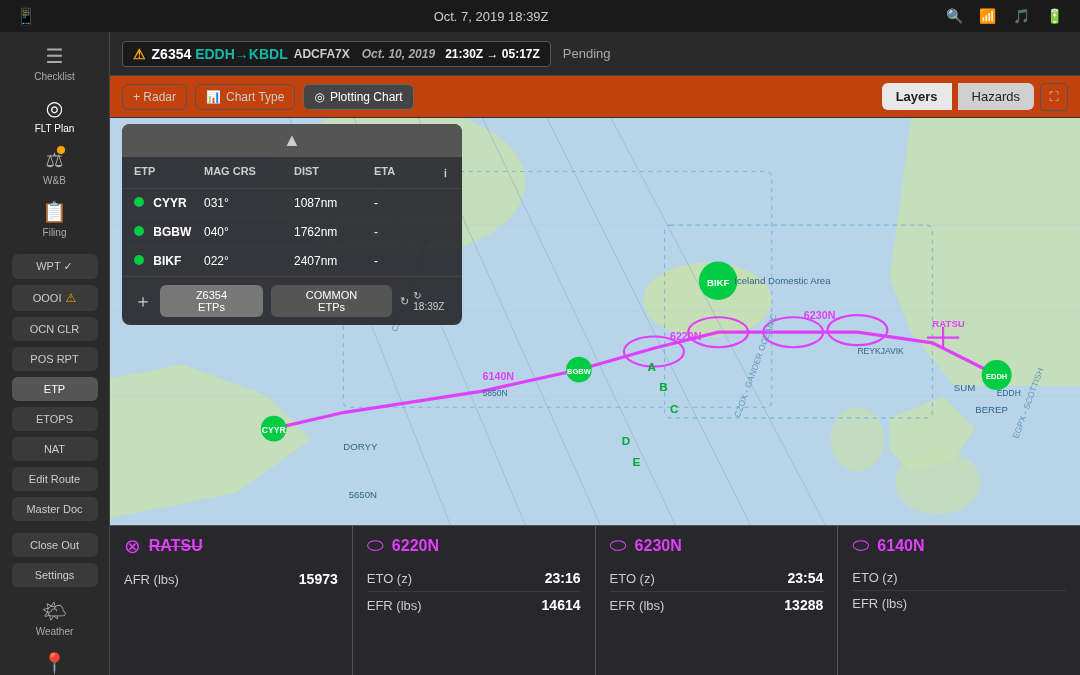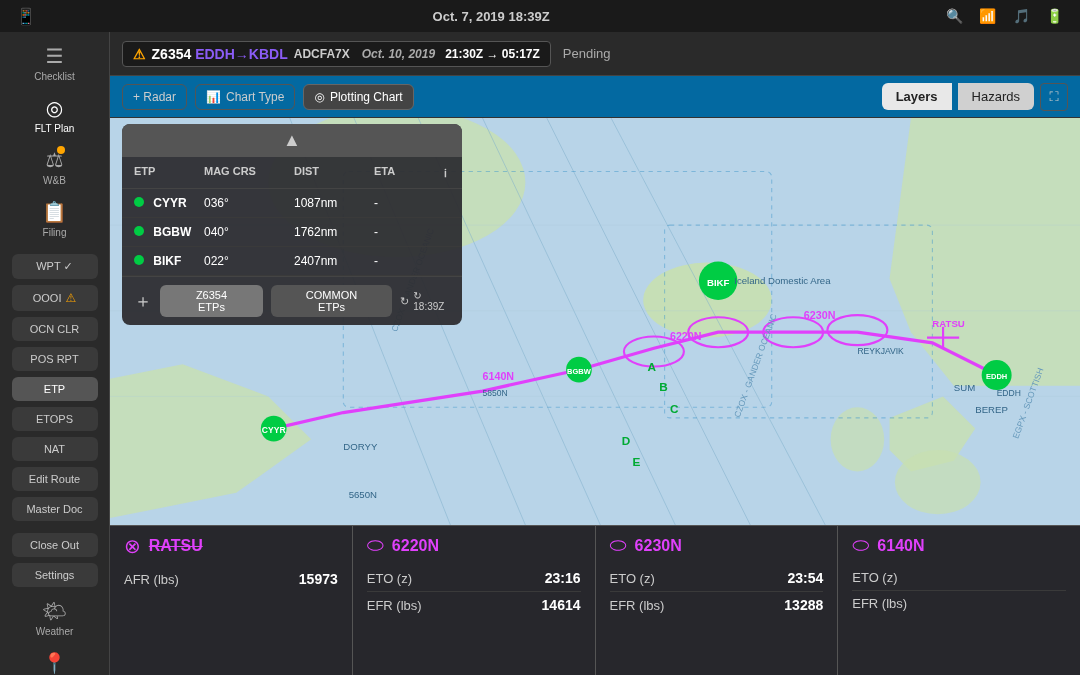--- a/index.html
+++ b/index.html
@@ -15,21 +15,21 @@
     .system-bar {
       height: 32px;
       background: #1a1a1a;
       display: flex;
       align-items: center;
       justify-content: space-between;
       padding: 0 16px;
       color: #fff;
       font-size: 13px;
     }
-    .system-bar-center { font-size: 13px; color: #ccc; font-weight: bold; }
+    .system-bar-center { font-size: 13px; color: #ccc; }
     .system-bar-icons { display: flex; gap: 16px; align-items: center; }
     .sys-icon { font-size: 14px; color: #ccc; }
 
     
     .main-container {
       display: flex;
       height: 643px;
     }
 
     
@@ -132,21 +132,21 @@
     .flight-date { color: #aaa; font-size: 12px; font-style: italic; }
     .flight-times { color: #fff; font-size: 12px; }
     .pending-badge {
       color: #aaa;
       font-size: 13px;
     }
 
     
     .toolbar {
       height: 42px;
-      background: #0369a1;
+      background: #c2410c;
       display: flex;
       align-items: center;
       padding: 0 12px;
       gap: 8px;
       border-bottom: 1px solid #333;
     }
     .toolbar-btn {
       background: transparent;
       border: 1px solid #555;
       border-radius: 6px;
@@ -396,21 +396,21 @@
 
   </div>
 
   <div class="content-area">
 
     <div class="flight-bar">
       <div class="flight-id-box">
         <span class="warning-tri">⚠</span>
         <span class="flight-route">
           <span>Z6354</span>
-          <span style="color:#8b5cf6;">EDDH→KBDL</span>
+          <span style="color:#14b8a6;">EDDH→KBDL</span>
         </span>
         <span class="flight-code">ADCFA7X</span>
         <span class="flight-date" style="font-style:italic;margin-left:6px;">Oct. 10, 2019</span>
         <span class="flight-times" style="margin-left:4px;">21:30Z → 05:17Z</span>
       </div>
       <span class="pending-badge">Pending</span>
     </div>
 
     <div class="toolbar">
       <button class="toolbar-btn">+ Radar</button>
@@ -536,21 +536,21 @@
             <span>DIST</span>
             <span>ETA</span>
             <span style="cursor:pointer;">ℹ</span>
           </div>
 
           <div class="etp-row">
             <span>
               <span class="etp-dot"></span>
               <span class="etp-airport">CYYR</span>
             </span>
-            <span>036°</span>
+            <span>031°</span>
             <span>1087nm</span>
             <span>-</span>
             <span></span>
           </div>
           <div class="etp-row">
             <span>
               <span class="etp-dot"></span>
               <span class="etp-airport">BGBW</span>
             </span>
             <span>040°</span>

